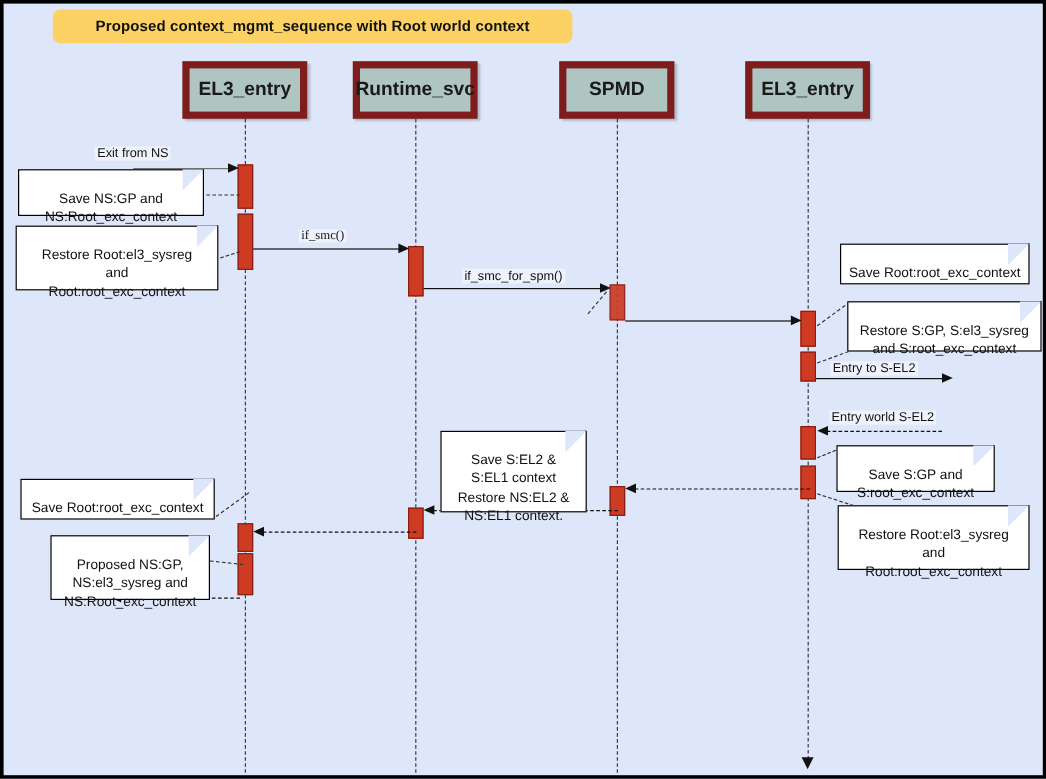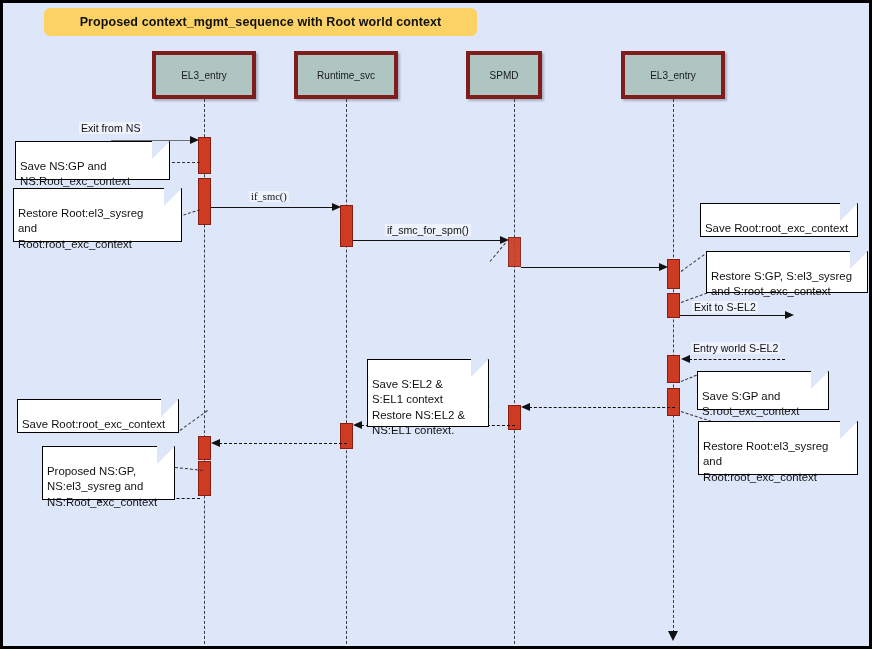--- a/index.html
+++ b/index.html
@@ -4,36 +4,37 @@
 <title>Sequence Diagram</title>
 <style>
   html,body{margin:0;padding:0;background:#000;}
   body{font-family:"Liberation Sans",sans-serif;}
   #canvas{
     position:relative;width:872px;height:649px;
     background:#dee6fa;
     border:3px solid #000;
     box-sizing:border-box;
     overflow:hidden;
+    text-align:center;
   }
   
   #title-banner{
     position:absolute;left:41px;top:5px;width:433px;height:28px;
     background:#fbd263;border-radius:6px;
     display:flex;align-items:center;justify-content:center;
     font-size:12.5px;font-weight:bold;color:#111;
     letter-spacing:.1px;
   }
   
   .participant{
     position:absolute;height:48px;
-    background:#aec5c2;border:4px solid #7f1d1d;
+    background:#aec5c2;border:6px solid #7f1d1d;
     box-shadow:2px 2px 2px rgba(0,0,0,.23);
     display:flex;align-items:center;justify-content:center;
-    font-size:10px;color:#1a1a1a;box-sizing:border-box;
+    font-size:16px;color:#1a1a1a;box-sizing:border-box;font-weight:bold;
   }
   
   .lifeline{
     position:absolute;width:0;border-left:1.6px dashed #3a3a4a;
   }
   
   .activation{
     position:absolute;width:13px;
     background:#cc3b22;border:1.4px solid #8a1d10;
     box-sizing:border-box;
@@ -100,21 +101,21 @@
   <div id="title-banner">
     <span>Proposed context_mgmt_sequence with Root world context</span>
   </div>
 
   <div class="participant" style="left:149px;top:48px;width:104px;">
     <span>EL3_entry</span>
   </div>
   <div class="participant" style="left:291px;top:48px;width:104px;">
     <span>Runtime_svc</span>
   </div>
-  <div class="participant" style="left:463px;top:48px;width:76px;">
+  <div class="participant" style="left:463px;top:48px;width:96px;">
     <span>SPMD</span>
   </div>
   <div class="participant" style="left:618px;top:48px;width:104px;">
     <span>EL3_entry</span>
   </div>
 
   <div class="lifeline" style="left:201px;top:96px;height:545px;"></div>
   <div class="lifeline" style="left:343px;top:96px;height:545px;"></div>
   <div class="lifeline" style="left:511px;top:96px;height:545px;"></div>
   <div class="lifeline" style="left:670px;top:96px;height:534px;"></div>
@@ -146,21 +147,21 @@
 
   <div class="msg-line" style="left:350px;top:237px;width:148px;"></div>
   <div class="arrowhead right" style="left:497px;top:233px;"></div>
   <div class="msg-label" style="left:382px;top:221px;">if_smc_for_spm()</div>
 
   <div class="msg-line" style="left:518px;top:264px;width:139px;"></div>
   <div class="arrowhead right" style="left:656px;top:260px;"></div>
 
   <div class="msg-line" style="left:677px;top:312px;width:106px;"></div>
   <div class="arrowhead right" style="left:782px;top:308px;"></div>
-  <div class="msg-label" style="left:689px;top:298px;">Exit to S-EL2</div>
+  <div class="msg-label" style="left:689px;top:298px;">Entry to S-EL2</div>
 
   <div class="msg-line dashed" style="left:686px;top:356px;width:96px;"></div>
   <div class="arrowhead left" style="left:678px;top:352px;"></div>
   <div class="msg-label" style="left:688px;top:339px;">Entry world S-EL2</div>
 
   <div class="msg-line dashed" style="left:526px;top:404px;width:146px;"></div>
   <div class="arrowhead left" style="left:518px;top:400px;"></div>
 
   <div class="msg-line dashed" style="left:358px;top:422px;width:154px;"></div>
   <div class="arrowhead left" style="left:350px;top:418px;"></div>

